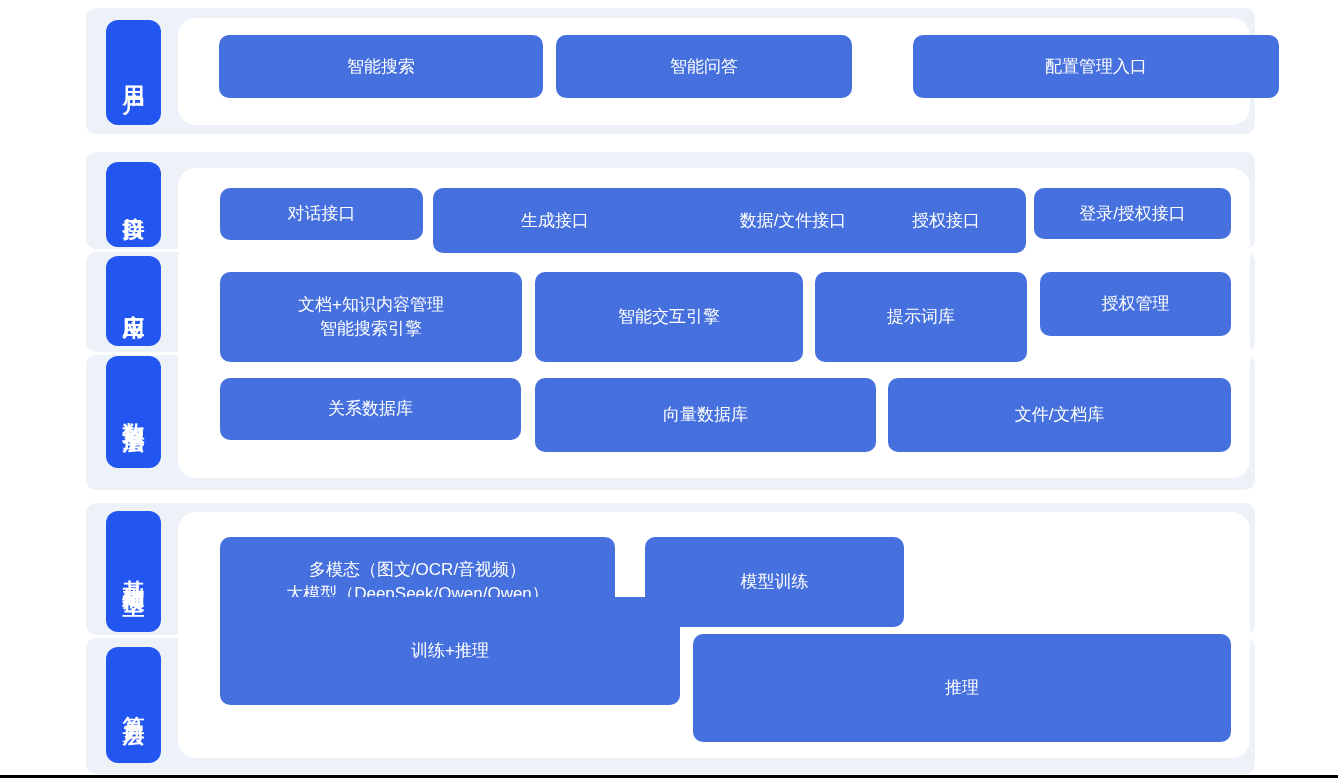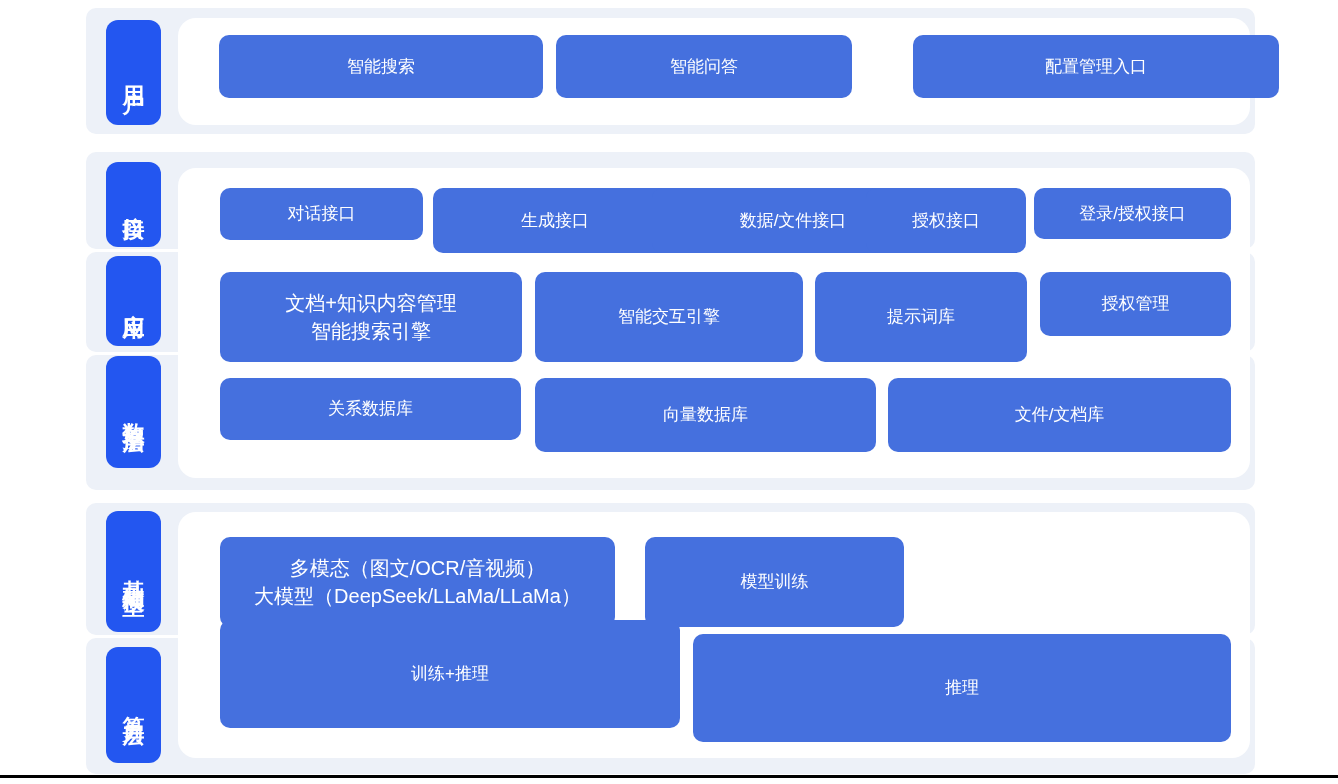--- a/index.html
+++ b/index.html
@@ -51,21 +51,21 @@
     display: flex;
     align-items: center;
     justify-content: center;
     color: #ffffff;
     font-size: 17px;
     font-weight: 500;
     text-align: center;
     white-space: pre-line;
     line-height: 1.4;
   }
-  .box.two-line { font-size: 20px; }
+  .box.two-line { font-size: 17px; }
   .bottom-rule {
     position: absolute;
     left: 0;
     top: 775px;
     width: 1338px;
     height: 3px;
     background: #000000;
   }
 </style>
 </head>
@@ -117,21 +117,21 @@
 智能搜索引擎</div>
   <div class="box" style="left:535px;  top:272px; width:268px; height:90px;">智能交互引擎</div>
   <div class="box" style="left:815px;  top:272px; width:212px; height:90px;">提示词库</div>
   <div class="box" style="left:1040px; top:272px; width:191px; height:64px;">授权管理</div>
 
   <div class="box" style="left:220px;  top:378px; width:301px; height:62px;">关系数据库</div>
   <div class="box" style="left:535px;  top:378px; width:341px; height:74px;">向量数据库</div>
   <div class="box" style="left:888px;  top:378px; width:343px; height:74px;">文件/文档库</div>
 
   <div class="box two-line" style="left:220px;  top:537px; width:395px; height:90px;">多模态（图文/OCR/音视频）
-大模型（DeepSeek/LLaMa/LLaMa）</div>
+大模型（DeepSeek/Qwen/Qwen）</div>
   <div class="box" style="left:645px;  top:537px; width:259px; height:90px;">模型训练</div>
 
-  <div class="box" style="left:220px;  top:620px; width:460px; height:108px;">训练+推理</div>
+  <div class="box" style="left:220px;  top:597px; width:460px; height:108px;">训练+推理</div>
   <div class="box" style="left:693px;  top:634px; width:538px; height:108px;">推理</div>
 
   <div class="bottom-rule"></div>
 
 </div>
 
 </body></html>

